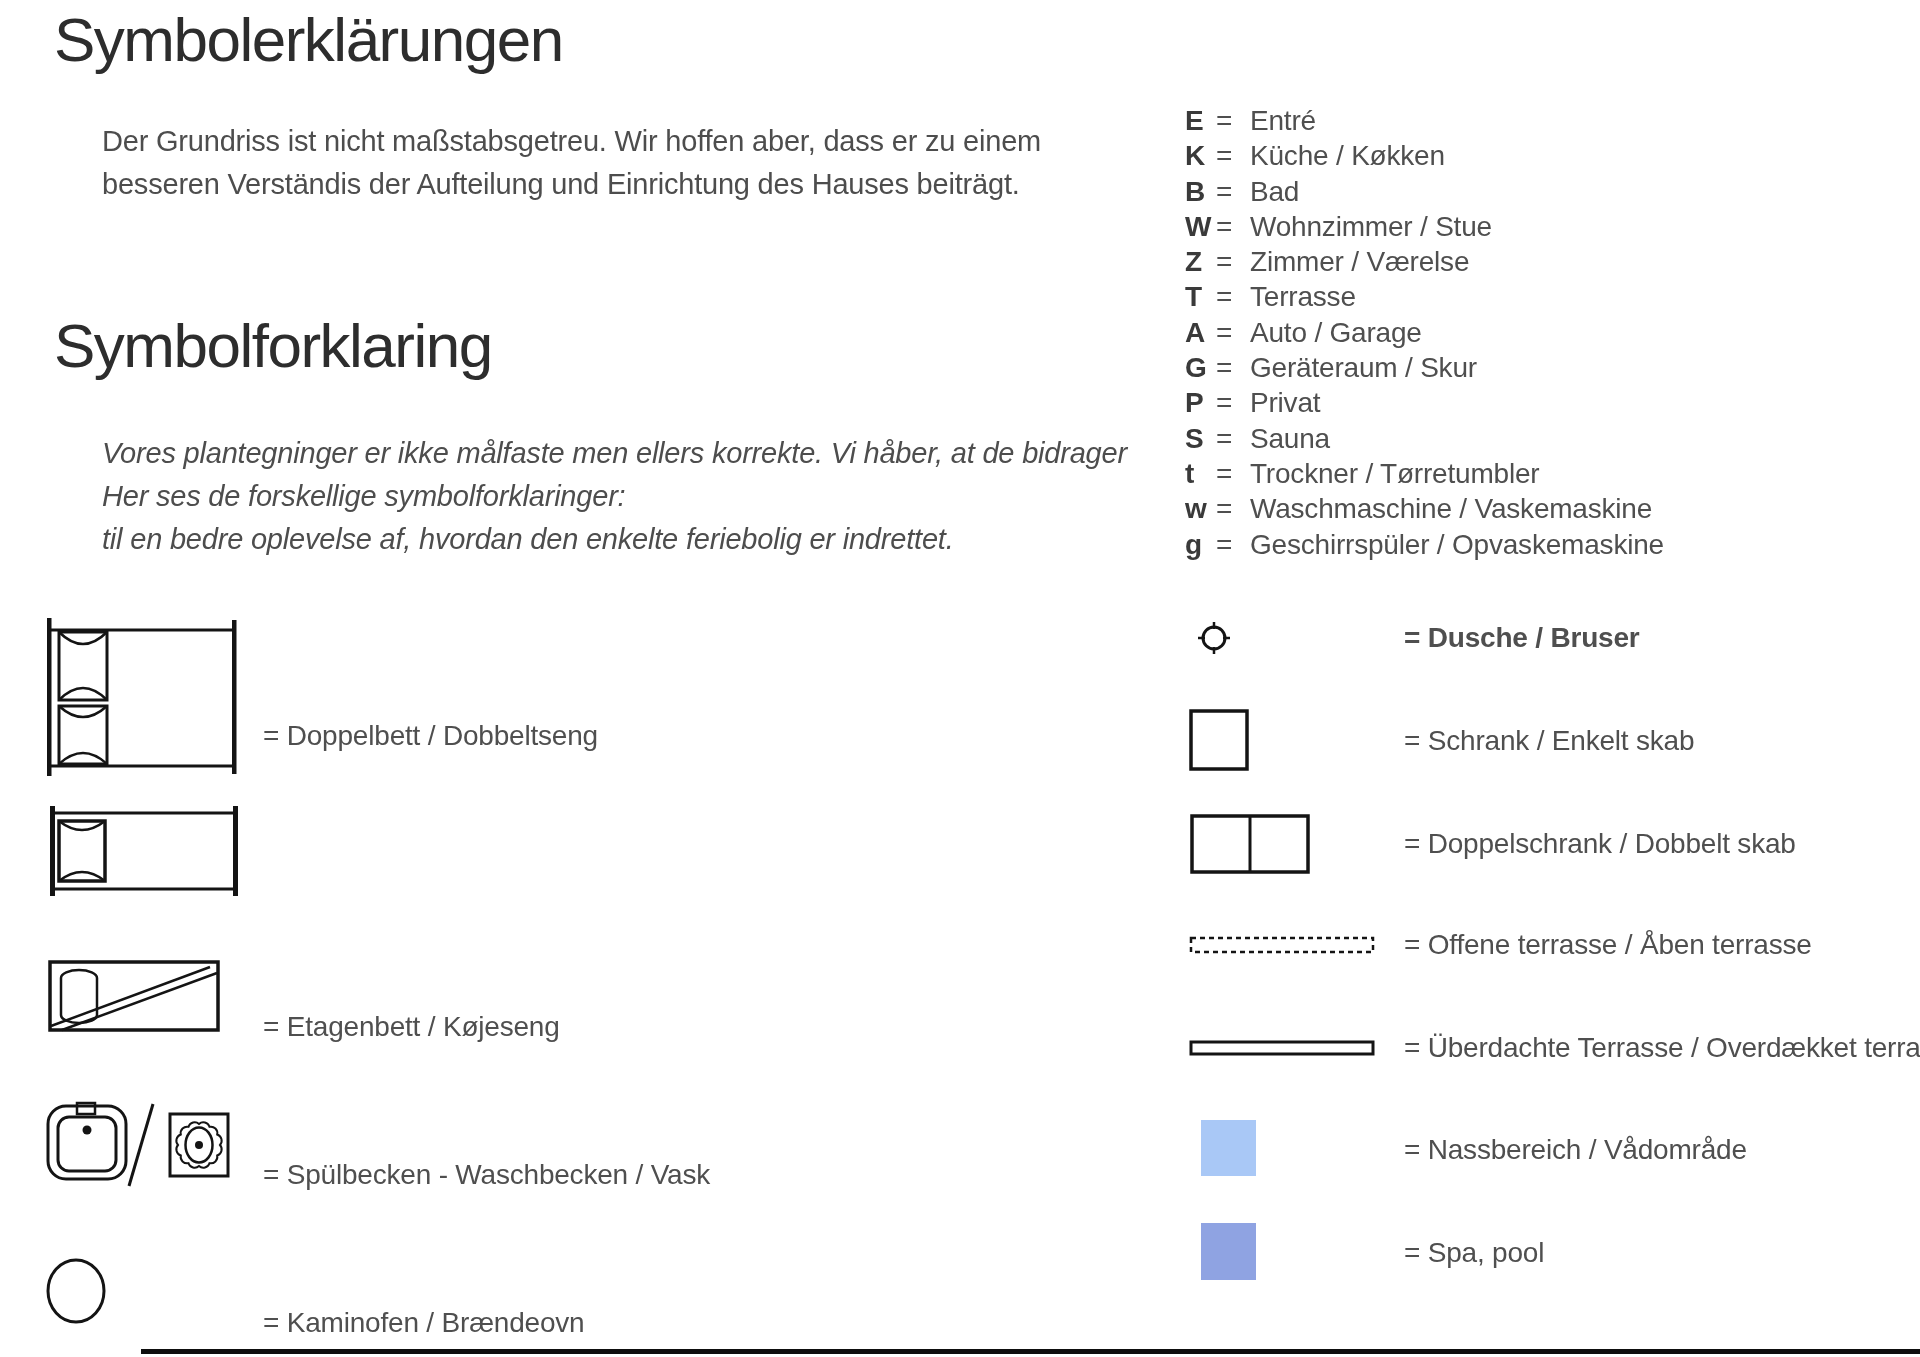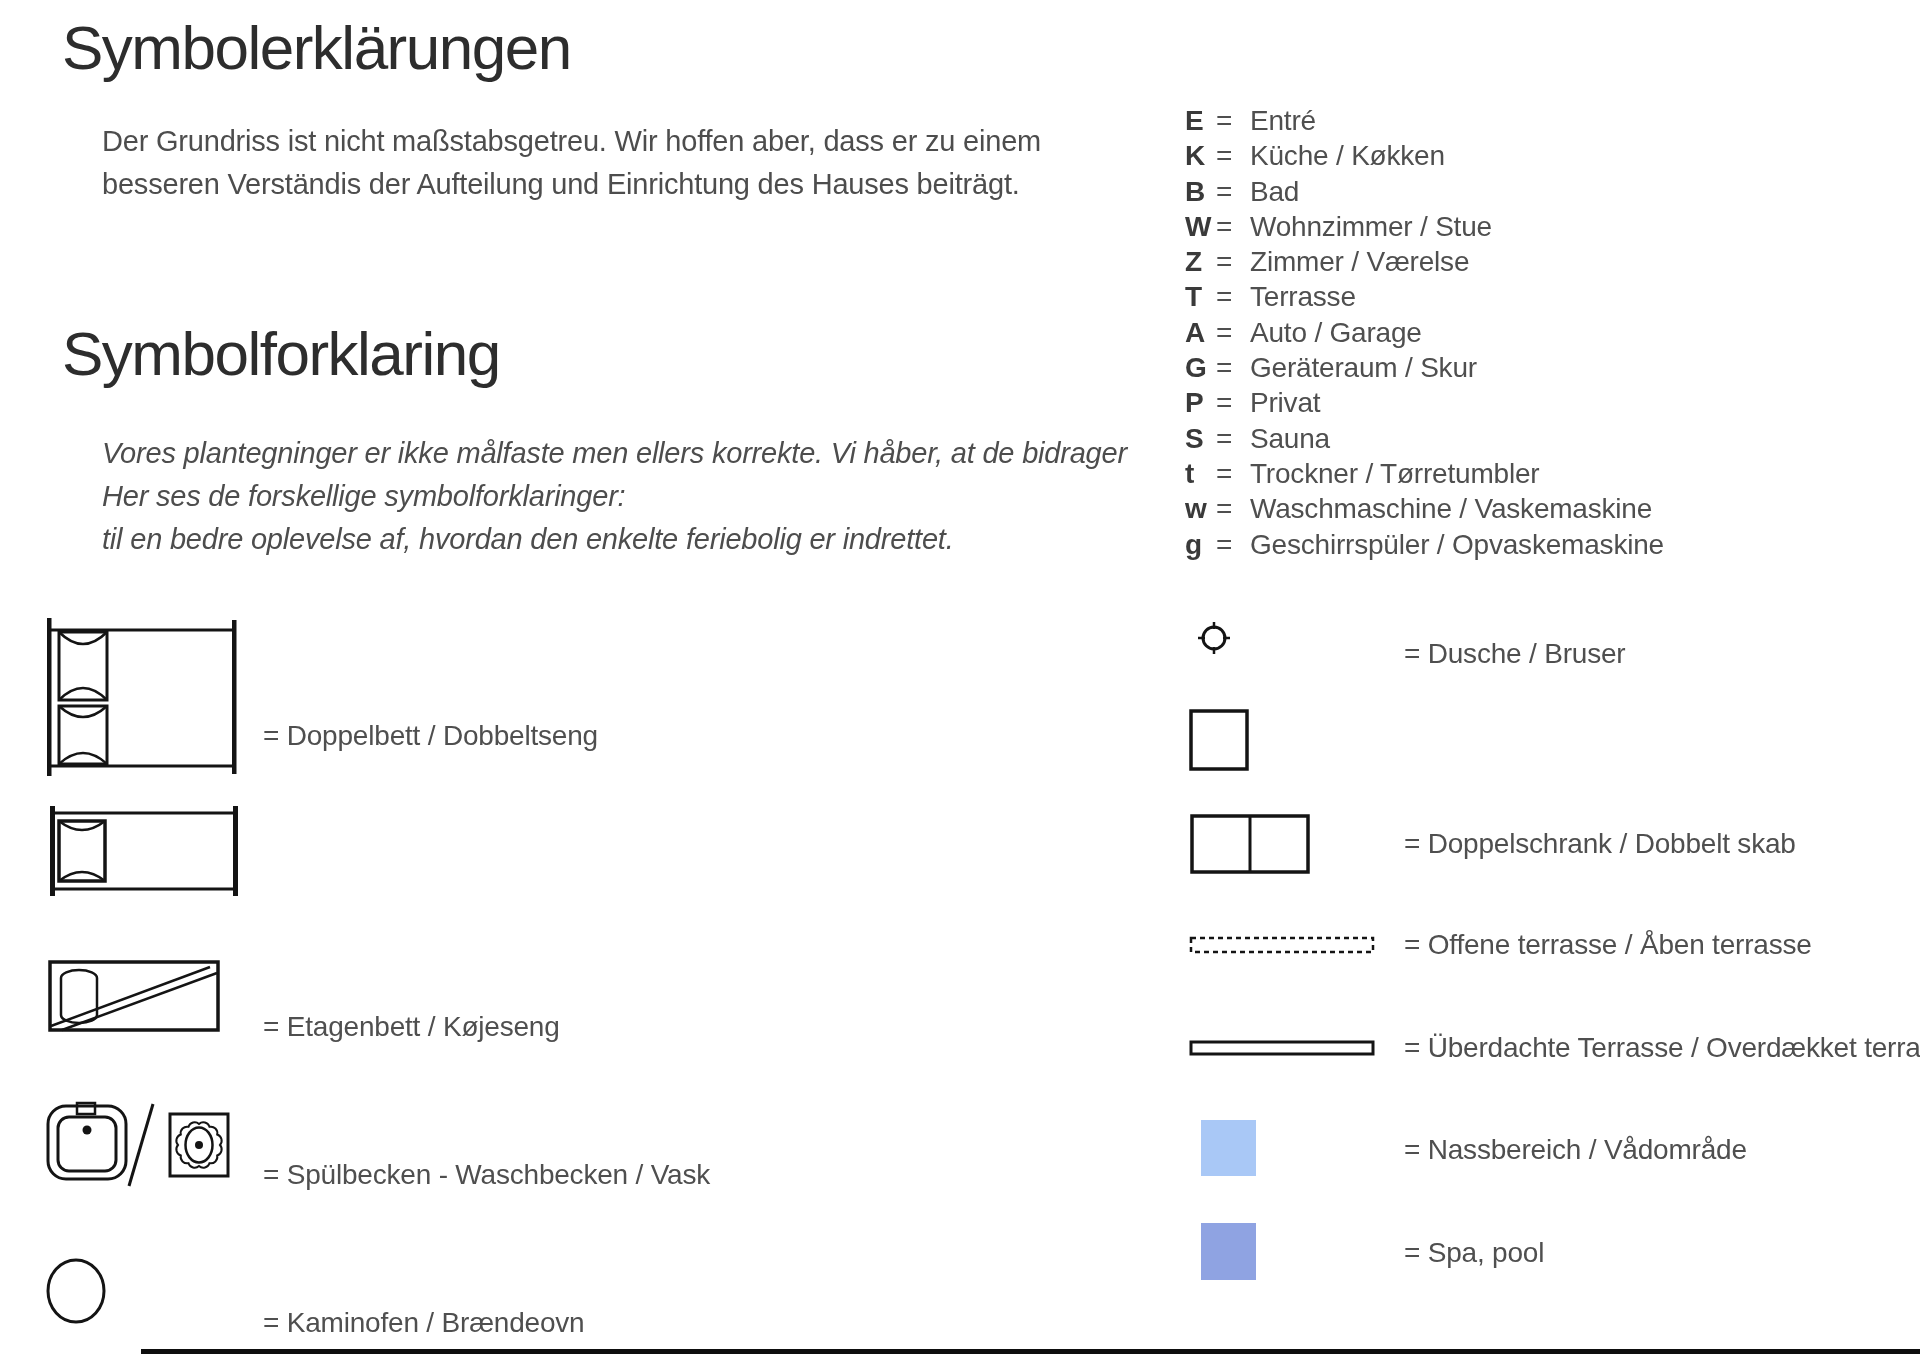--- a/index.html
+++ b/index.html
@@ -2,21 +2,21 @@
 <html><head>
 <meta charset="utf-8">
 <style>
   html,body{margin:0;padding:0;background:#ffffff;}
   .page{
     position:relative; width:1920px; height:1357px; overflow:hidden;
     background:#ffffff; font-family:"Liberation Sans","DejaVu Sans",sans-serif;
     color:#4f4f4f;
   }
   .title{
-    position:absolute; left:54px; margin:8px;
+    position:absolute; left:54px; margin:0;
     font-size:62px; font-weight:400; letter-spacing:-1.5px; color:#2d2d2d;
     white-space:nowrap;
   }
   #title-de{top:4px;}
   #title-da{top:310px;}
   .para{position:absolute; left:54px; font-size:29px; line-height:43px; color:#4d4d4d; letter-spacing:-0.2px;margin-left:48px;}
   #para-de{top:120px;}
   #para-da{top:432px;font-style:italic;}
   .para div{white-space:nowrap;}
 
@@ -187,25 +187,26 @@
   </svg>
   <div class="slabel left" style="top:1273px;">= Kaminofen / Brændeovn</div>
 
   <svg class="icon" style="left:1196px; top:620px;" width="36" height="36" viewBox="0 0 36 36">
     <circle class="stroke" cx="18" cy="18" r="11" stroke-width="3"></circle>
     <line class="stroke" x1="18" y1="2" x2="18" y2="9" stroke-width="2.5"></line>
     <line class="stroke" x1="18" y1="27" x2="18" y2="34" stroke-width="2.5"></line>
     <line class="stroke" x1="2" y1="18" x2="9" y2="18" stroke-width="2.5"></line>
     <line class="stroke" x1="27" y1="18" x2="34" y2="18" stroke-width="2.5"></line>
   </svg>
-  <div class="slabel right" style="top:636px;">= Dusche / Bruser</div>
+  <div class="slabel right" style="top:620px;font-weight:bold;">= Dusche / Bruser</div>
 
   <svg class="icon" style="left:1189px; top:709px;" width="60" height="62" viewBox="0 0 60 62">
     <rect class="stroke" x="2" y="2" width="56" height="58" stroke-width="3.5"></rect>
   </svg>
+  <div class="slabel right" style="top:723px;">= Schrank / Enkelt skab</div>
 
   <svg class="icon" style="left:1190px; top:814px;" width="120" height="60" viewBox="0 0 120 60">
     <rect class="stroke" x="2" y="2" width="116" height="56" stroke-width="3.5"></rect>
     <line class="stroke" x1="60" y1="2" x2="60" y2="58" stroke-width="3"></line>
   </svg>
   <div class="slabel right" style="top:826px;">= Doppelschrank / Dobbelt skab</div>
 
   <svg class="icon" style="left:1189px; top:936px;" width="186" height="18" viewBox="0 0 186 18">
     <rect class="stroke" x="2" y="2" width="182" height="14" stroke-width="2.5" stroke-dasharray="5 4"></rect>
   </svg>

